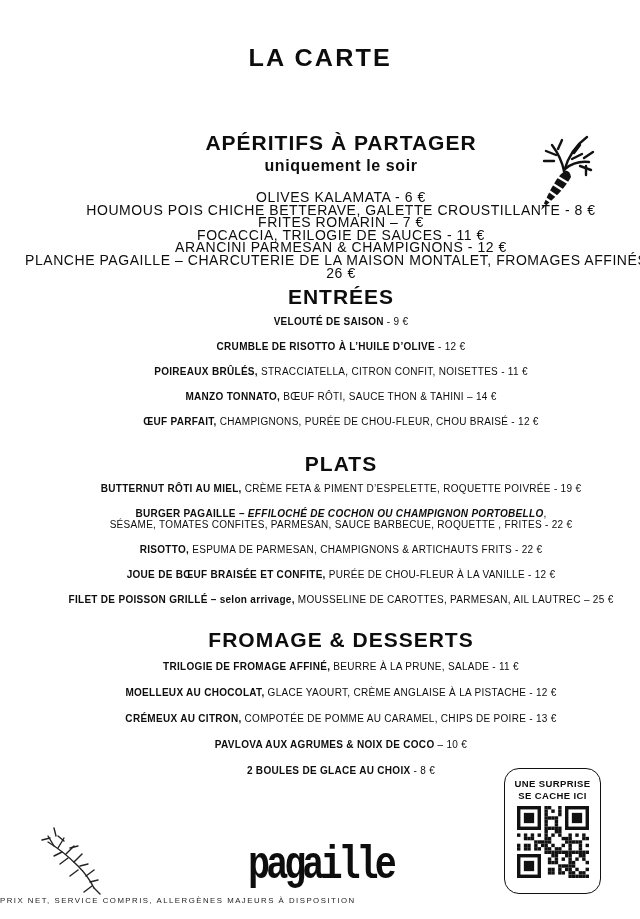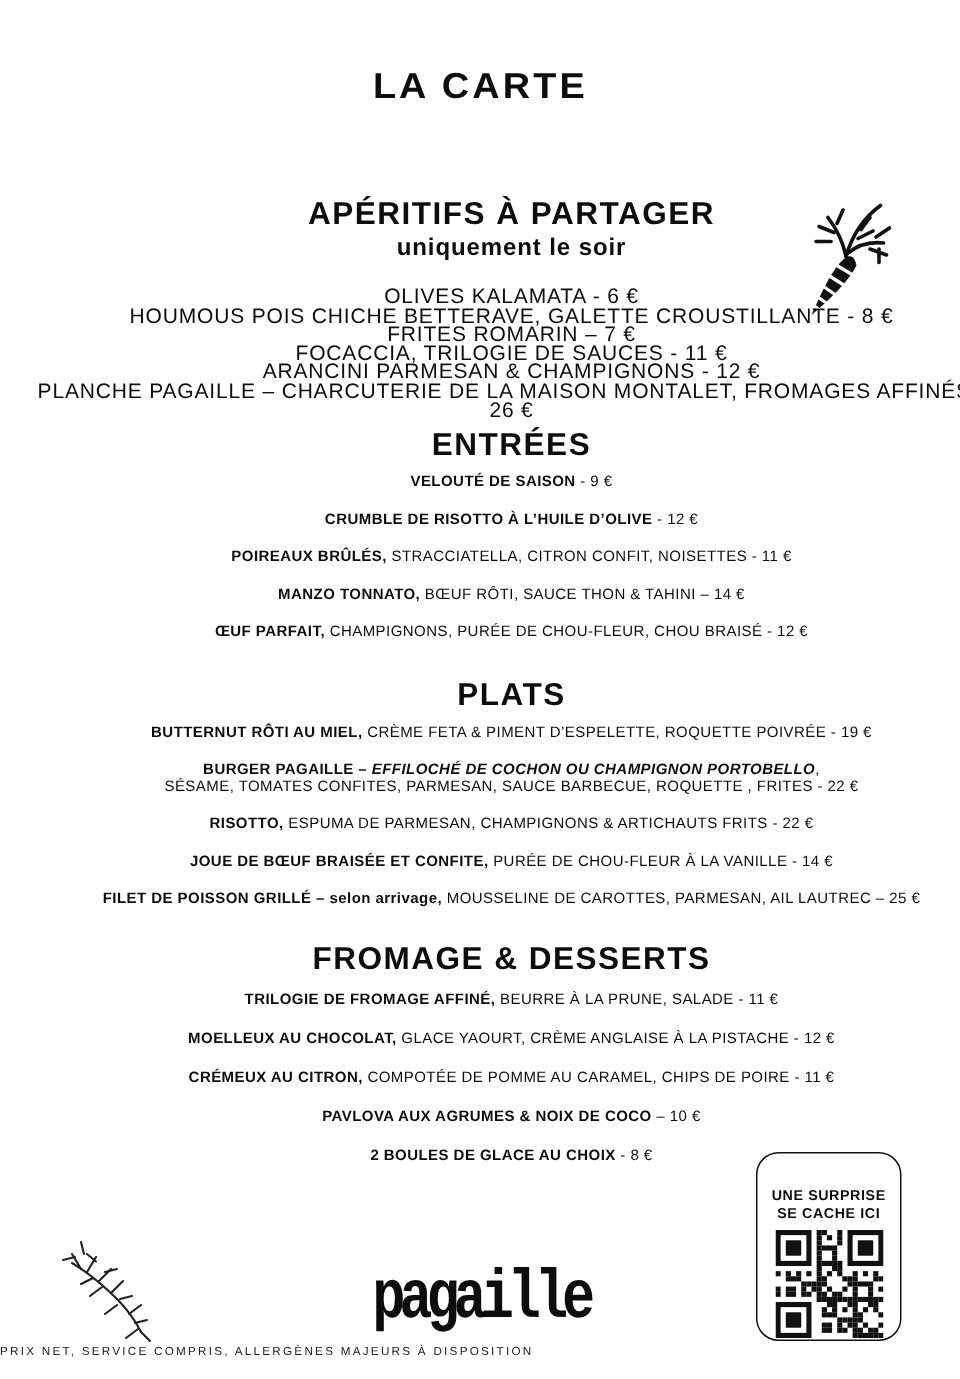--- a/index.html
+++ b/index.html
@@ -20,21 +20,21 @@
   .s3 .items{margin-top:10px;}
   .mi{font-size:10px;letter-spacing:.3px;line-height:11px;margin-bottom:14px;}
   .s0 .mi{margin-bottom:0;line-height:12.6px;letter-spacing:.55px;font-size:14px;}
   .s3 .mi{margin-bottom:15px;}
   .mi .r{font-weight:400;}
   .mi .b,.mi .bl{font-weight:700;}
   .mi .bi{font-weight:700;font-style:italic;}
   .mi.tight{margin-top:-14px;}
 
   .qr-box{position:absolute;left:504px;top:768px;width:97px;height:126px;box-sizing:border-box;
-          border:1.6px solid #111;border-radius:15px;text-align:center;padding-top:23px;background:#fff;}
+          border:1.6px solid #111;border-radius:15px;text-align:center;padding-top:9px;background:#fff;}
   .qr-box .l{font-size:9.5px;font-weight:700;letter-spacing:.4px;line-height:12px;}
   svg.qr{width:72px;height:72px;margin-top:4px;}
 
   .logo{position:absolute;top:843px;left:0;width:100%;text-align:center;
         font-family:Liberation Mono, monospace;font-weight:700;font-size:46px;line-height:46px;}
   .logo span{display:inline-block;transform:scaleX(.8);letter-spacing:-5px;}
 
   .footer{position:absolute;top:896px;left:0;width:100%;text-align:left;
           font-size:7.8px;letter-spacing:1.5px;color:#222;}
 
@@ -96,31 +96,31 @@
       </div>
   </section>
 
   <section class="sec s2">
     <h2>PLATS</h2>
     <div class="items">
         <div class="mi"><span class="b">BUTTERNUT RÔTI AU MIEL,</span><span class="r"> CRÈME FETA &amp; PIMENT D’ESPELETTE, ROQUETTE POIVRÉE - 19 €</span></div>
         <div class="mi"><span class="b">BURGER PAGAILLE – </span><span class="bi">EFFILOCHÉ DE COCHON OU CHAMPIGNON PORTOBELLO</span><span class="r">,</span></div>
         <div class="mi tight"><span class="r">SÉSAME, TOMATES CONFITES, PARMESAN, SAUCE BARBECUE, ROQUETTE , FRITES - 22 €</span></div>
         <div class="mi"><span class="b">RISOTTO,</span><span class="r"> ESPUMA DE PARMESAN, CHAMPIGNONS &amp; ARTICHAUTS FRITS - 22 €</span></div>
-        <div class="mi"><span class="b">JOUE DE BŒUF BRAISÉE ET CONFITE,</span><span class="r"> PURÉE DE CHOU-FLEUR À LA VANILLE - 14 €</span></div>
+        <div class="mi"><span class="b">JOUE DE BŒUF BRAISÉE ET CONFITE,</span><span class="r"> PURÉE DE CHOU-FLEUR À LA VANILLE - 12 €</span></div>
         <div class="mi"><span class="b">FILET DE POISSON GRILLÉ – </span><span class="bl">selon arrivage,</span><span class="r"> MOUSSELINE DE CAROTTES, PARMESAN, AIL LAUTREC – 25 €</span></div>
       </div>
   </section>
 
   <section class="sec s3">
     <h2>FROMAGE &amp; DESSERTS</h2>
     <div class="items">
         <div class="mi"><span class="b">TRILOGIE DE FROMAGE AFFINÉ,</span><span class="r"> BEURRE À LA PRUNE, SALADE - 11 €</span></div>
         <div class="mi"><span class="b">MOELLEUX AU CHOCOLAT,</span><span class="r"> GLACE YAOURT, CRÈME ANGLAISE À LA PISTACHE - 12 €</span></div>
-        <div class="mi"><span class="b">CRÉMEUX AU CITRON,</span><span class="r"> COMPOTÉE DE POMME AU CARAMEL, CHIPS DE POIRE - 11 €</span></div>
+        <div class="mi"><span class="b">CRÉMEUX AU CITRON,</span><span class="r"> COMPOTÉE DE POMME AU CARAMEL, CHIPS DE POIRE - 13 €</span></div>
         <div class="mi"><span class="b">PAVLOVA AUX AGRUMES &amp; NOIX DE COCO</span><span class="r"> – 10 €</span></div>
         <div class="mi"><span class="b">2 BOULES DE GLACE AU CHOIX</span><span class="r"> - 8 €</span></div>
       </div>
   </section>
 
   <div class="qr-box">
     <div class="l">UNE SURPRISE</div>
     <div class="l">SE CACHE ICI</div>
     <svg class="qr" viewBox="0 0 72 72" aria-hidden="true">
         <rect x="27.428571428571427" y="0" width="3.4285714285714284" height="3.4285714285714284" fill="#111"></rect>

